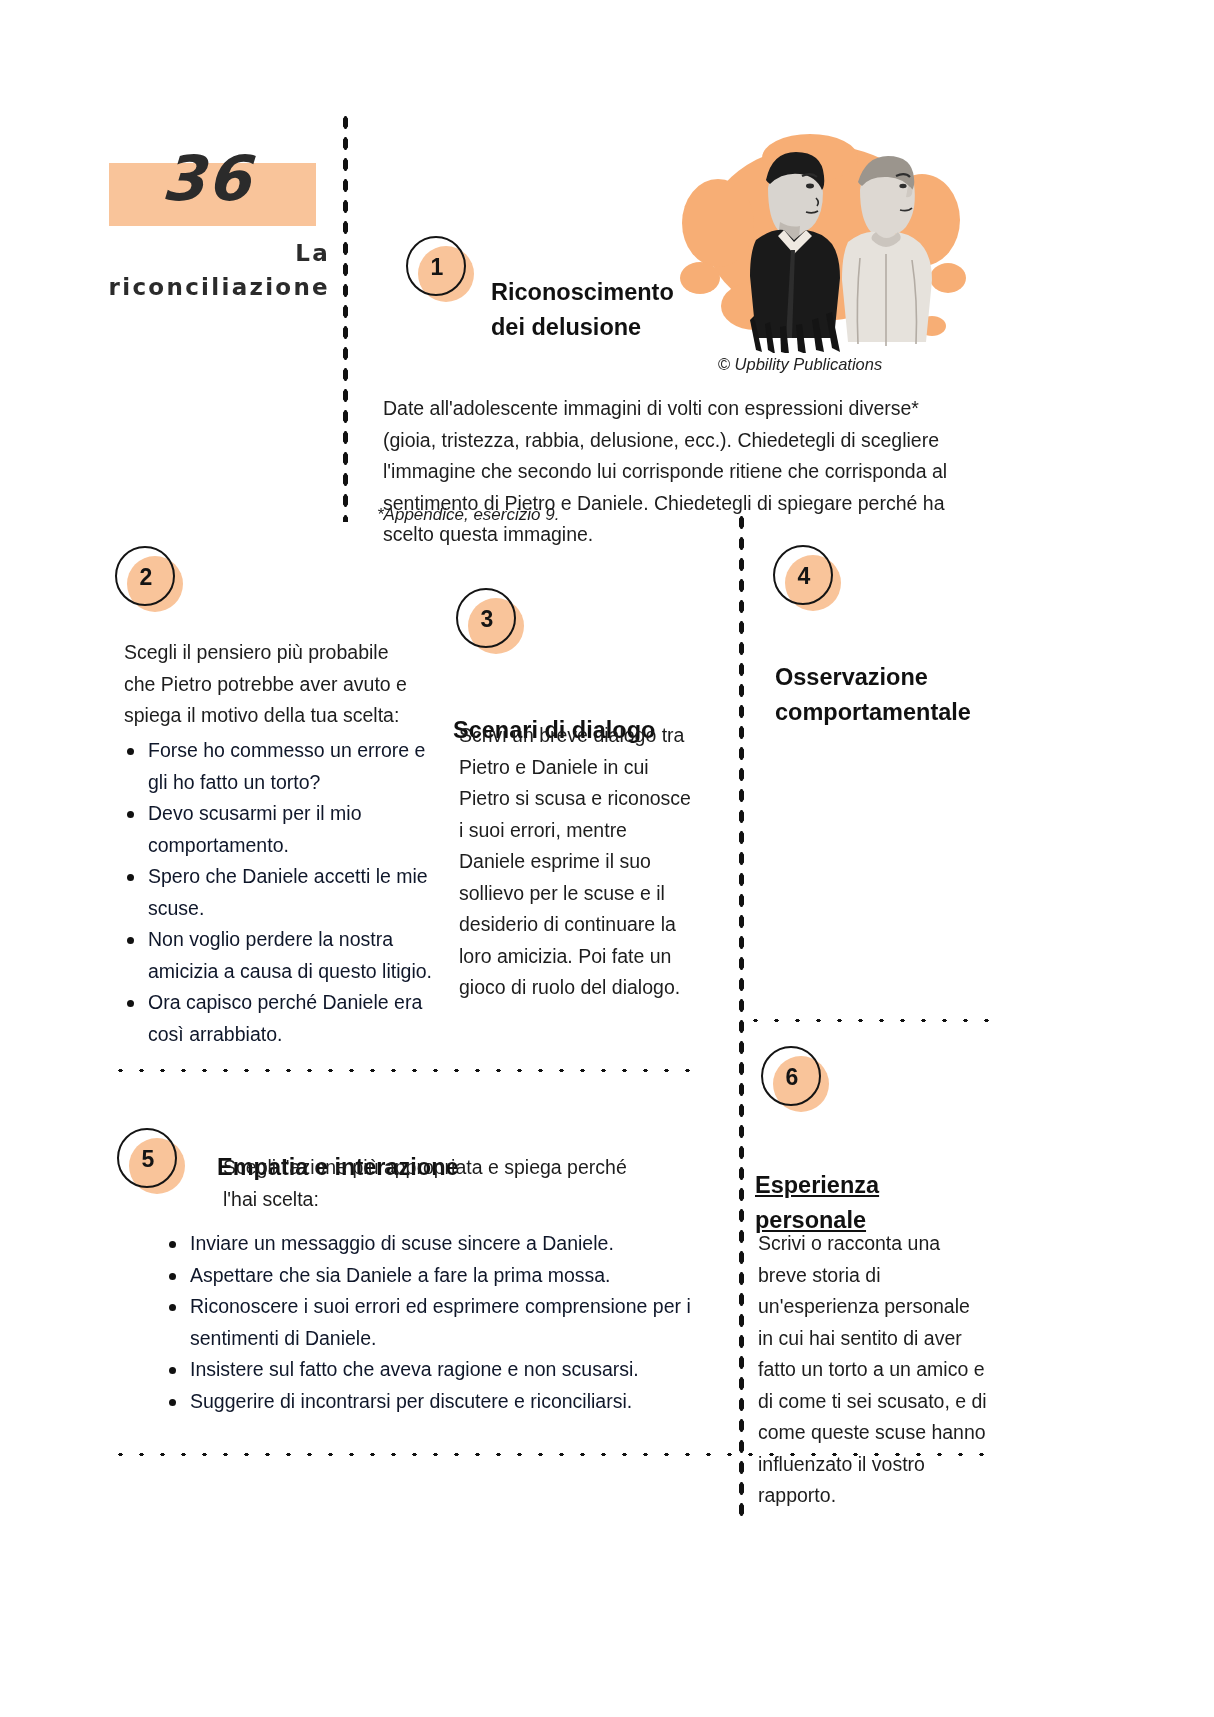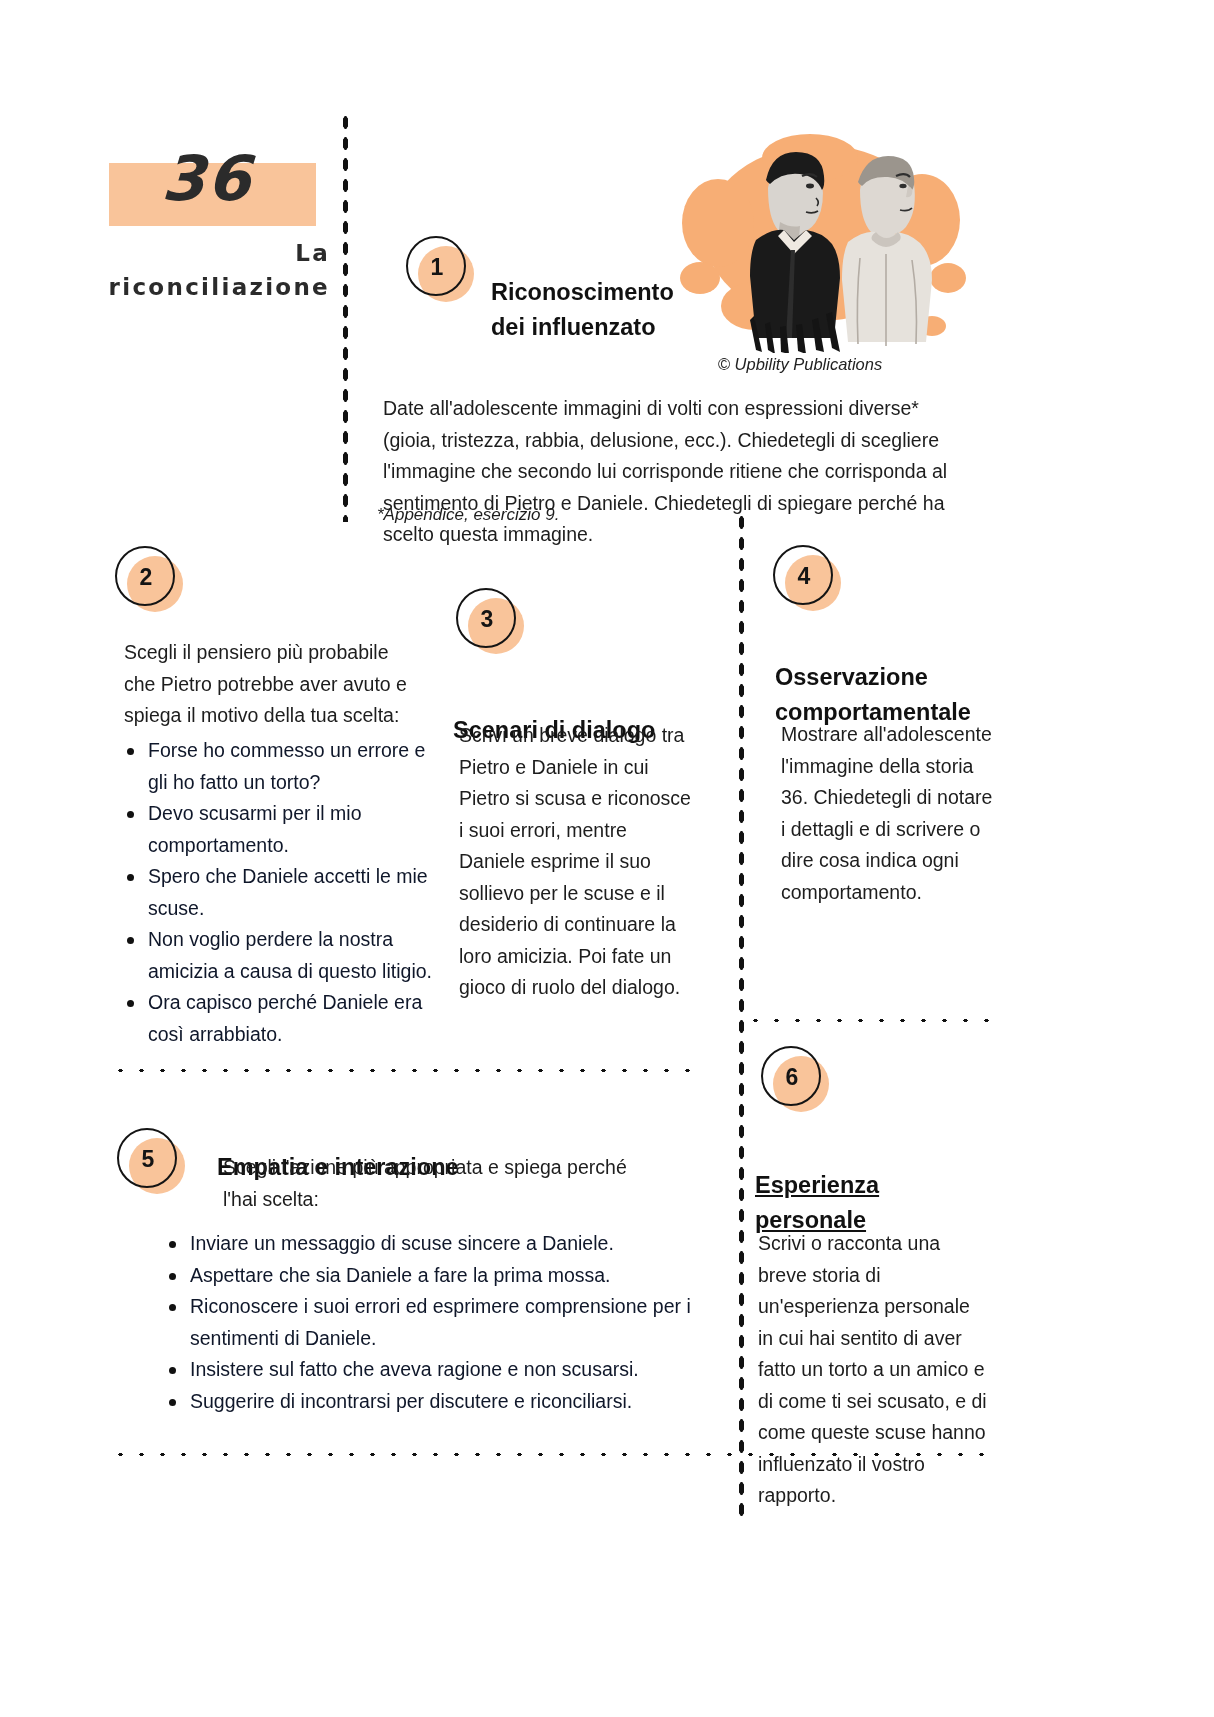--- a/index.html
+++ b/index.html
@@ -247,21 +247,21 @@
   </div>
   <div class="credit">© Upbility Publications</div>
 
   <div class="badge" style="left:406px; top:236px;">
     <div class="blob"></div>
     <div class="ring"></div>
     <div class="num">1</div>
   </div>
   <div class="sec-title" style="left:491px; top:235px; width:220px;">
     <div>Riconoscimento</div>
-    <div>dei influenzato</div>
+    <div>dei delusione</div>
   </div>
   <div class="sec-body" style="left:377px; top:387px; width:600px;">
     <p>Date all'adolescente immagini di volti con espressioni diverse* (gioia, tristezza, rabbia, delusione, ecc.). Chiedetegli di scegliere l'immagine che secondo lui corrisponde ritiene che corrisponda al sentimento di Pietro e Daniele. Chiedetegli di spiegare perché ha scelto questa immagine.</p>
   </div>
   <div class="note" style="left:377px; top:505px;">*Appendice, esercizio 9.</div>
 
   <div class="badge" style="left:115px; top:546px;">
     <div class="blob"></div>
     <div class="ring"></div>
     <div class="num">2</div>
@@ -291,23 +291,20 @@
 
   <div class="badge" style="left:773px; top:545px;">
     <div class="blob"></div>
     <div class="ring"></div>
     <div class="num">4</div>
   </div>
   <div class="sec-title" style="left:775px; top:620px; width:230px;">
     <div>Osservazione</div>
     <div>comportamentale</div>
   </div>
-  <div class="sec-body" style="left:775px; top:713px; width:228px;">
-    <p>Mostrare all'adolescente l'immagine della storia 36. Chiedetegli di notare i dettagli e di scrivere o dire cosa indica ogni comportamento.</p>
-  </div>
 
   <div class="badge" style="left:117px; top:1128px;">
     <div class="blob"></div>
     <div class="ring"></div>
     <div class="num">5</div>
   </div>
   <div class="sec-title" style="left:217px; top:1110px; width:420px;">
     <div>Empatia e interazione</div>
   </div>
   <div class="sec-body" style="left:217px; top:1146px; width:430px;">

